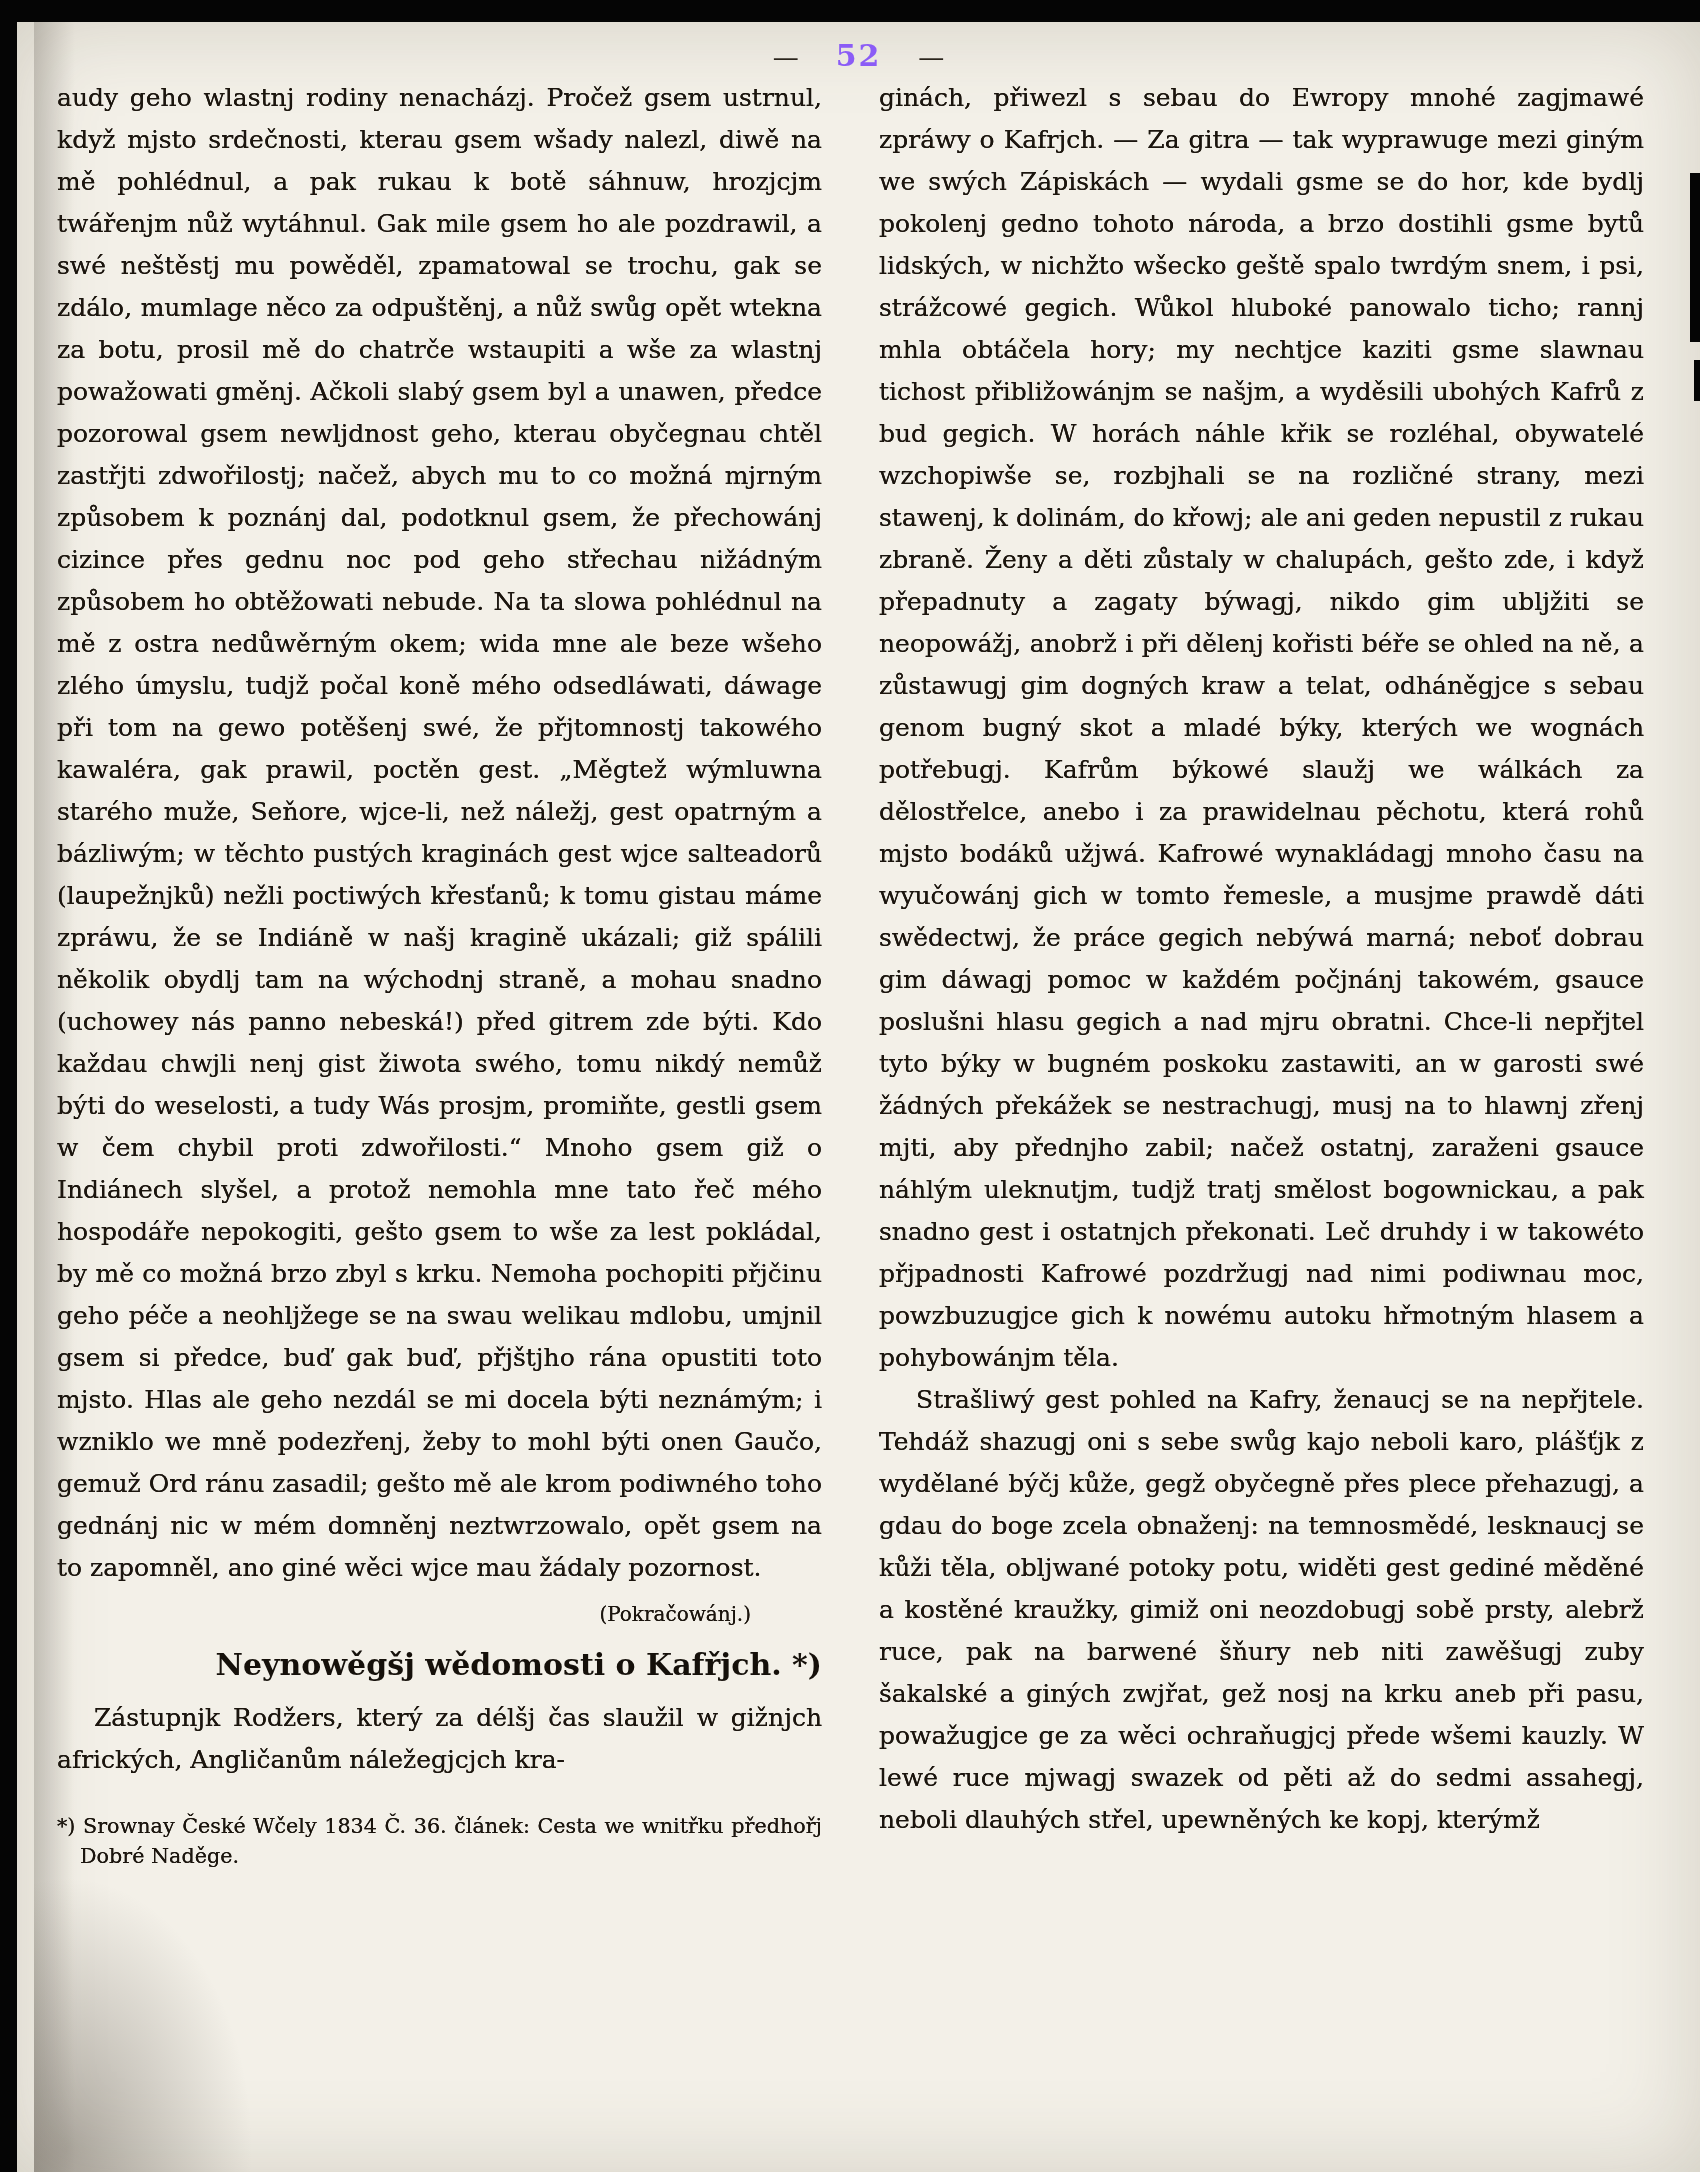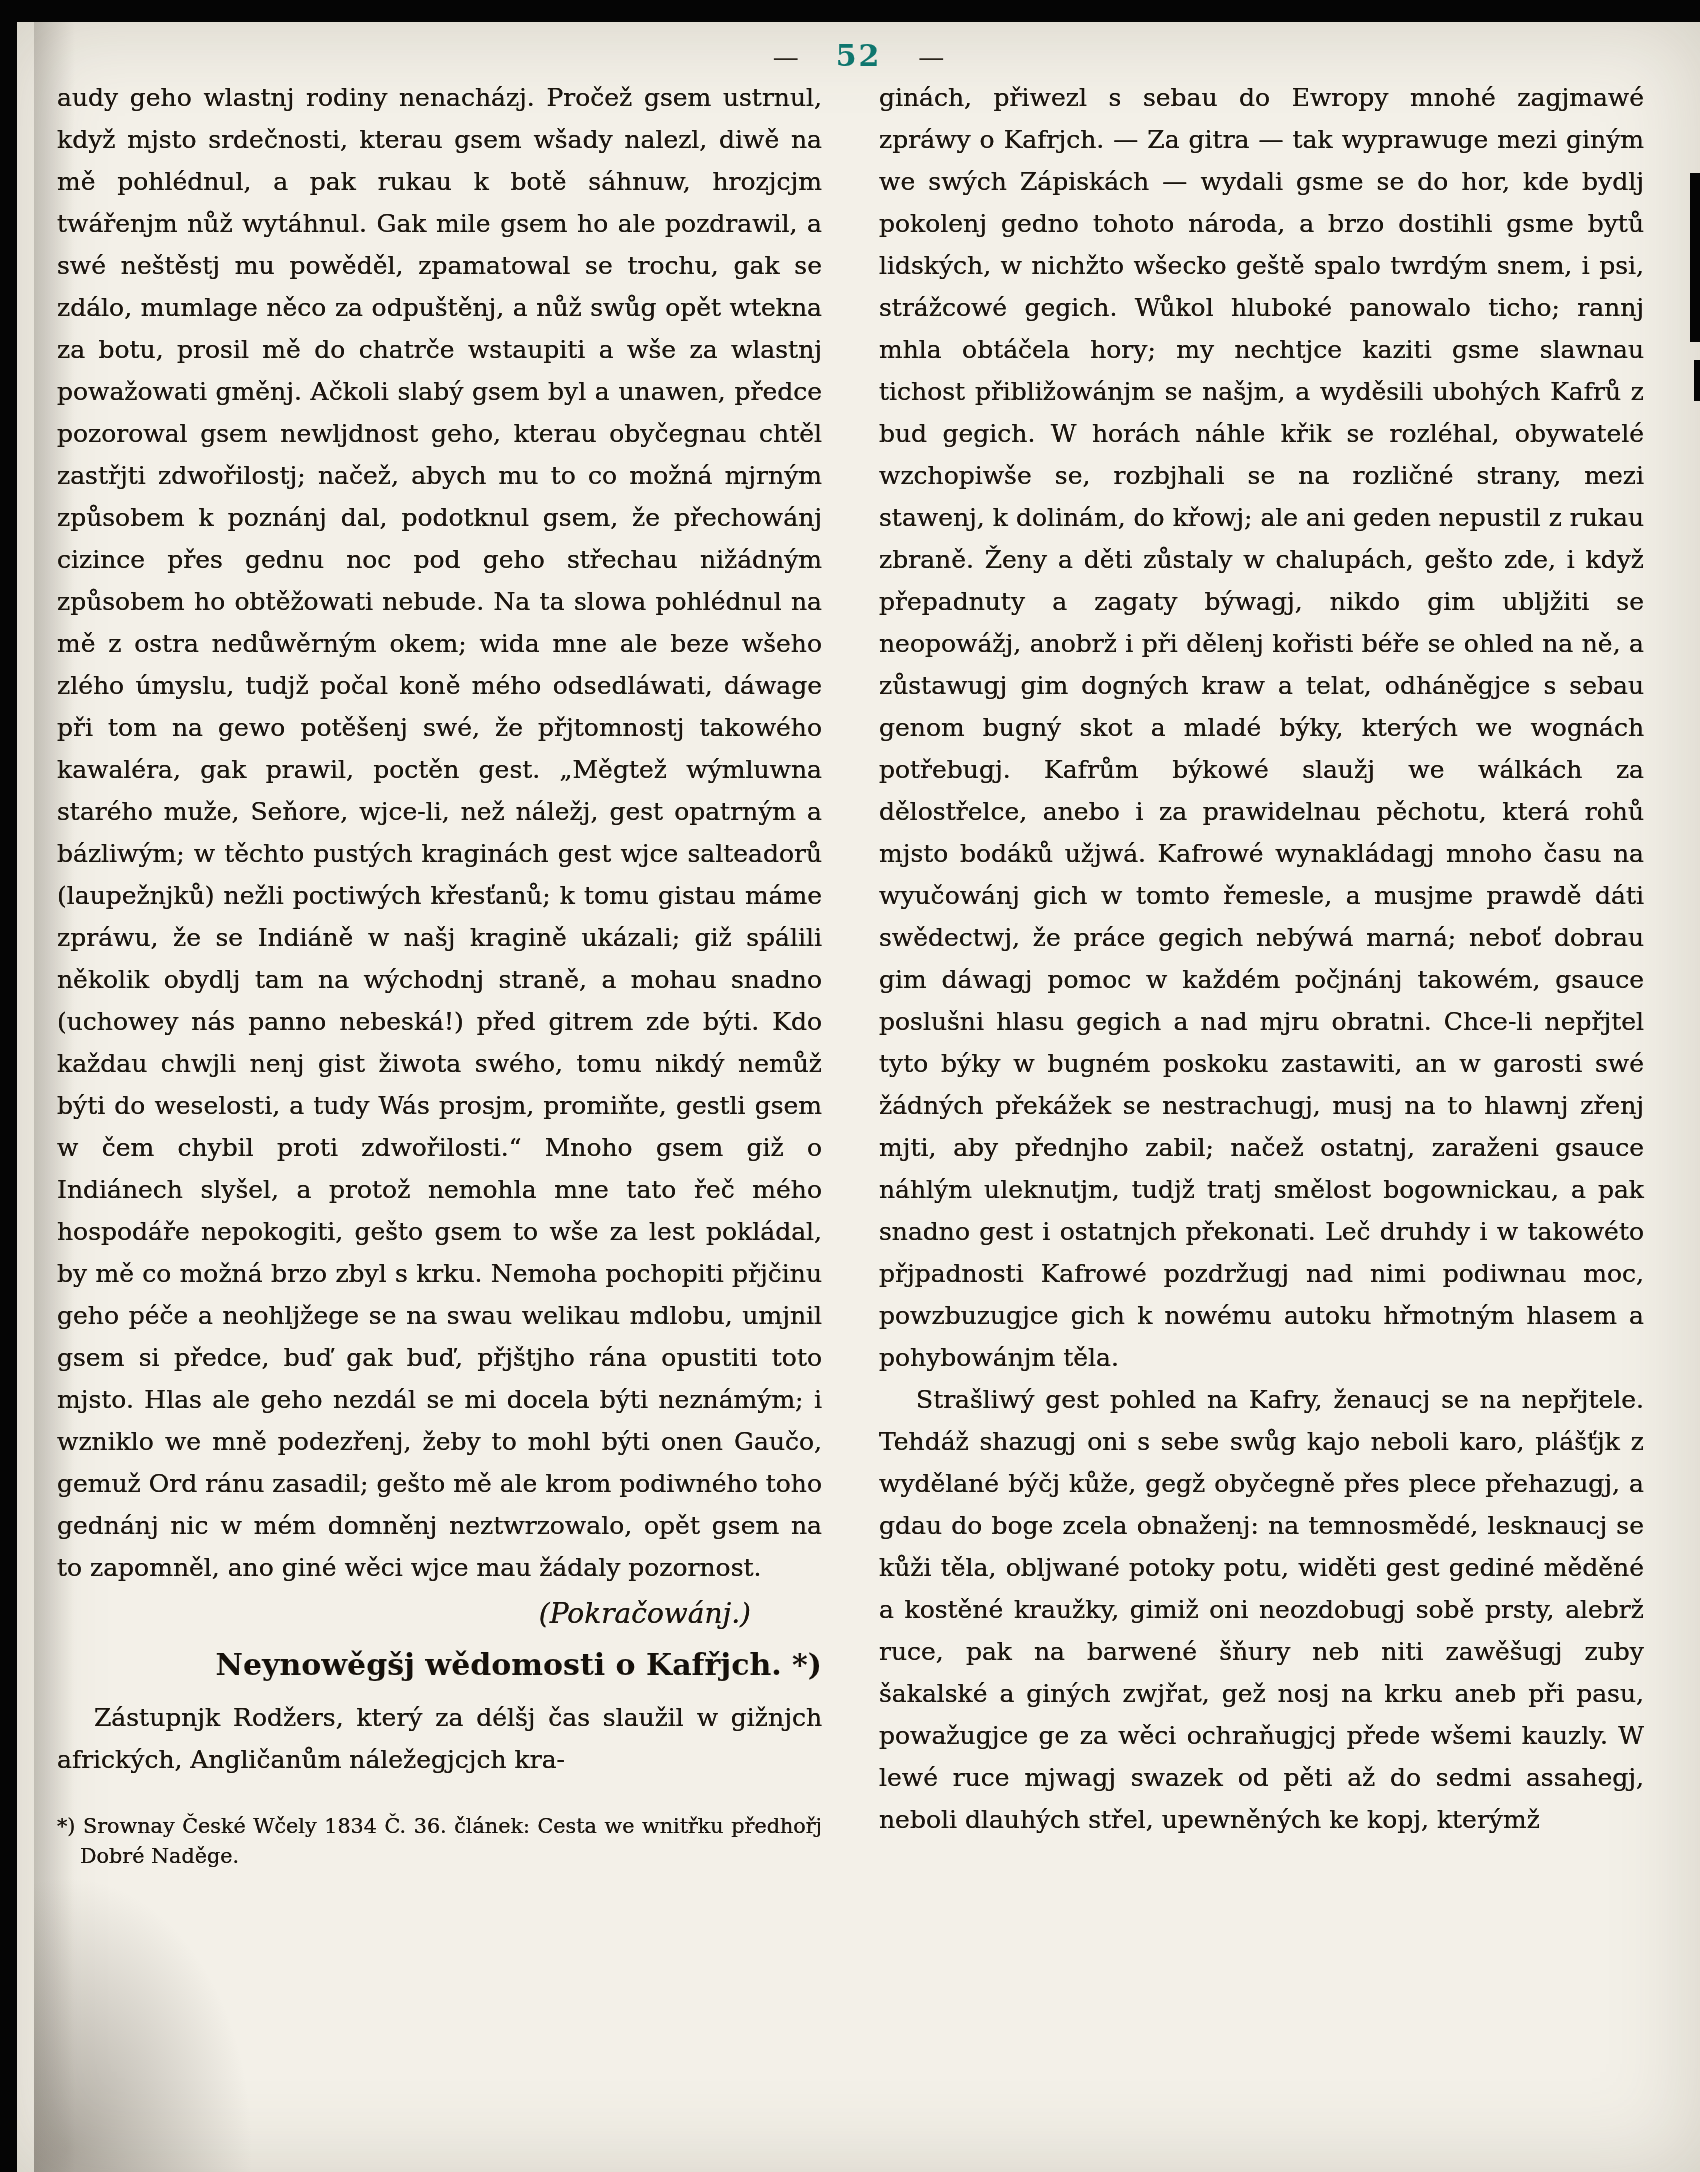--- a/index.html
+++ b/index.html
@@ -50,44 +50,43 @@
     box-sizing: border-box;
   }
   .page-header .dash {
     font-size: 26px;
     color: #2a241c;
   }
   .page-header .pagenum {
     font-size: 30px;
     font-weight: bold;
     letter-spacing: 1.9px;
-    color: #0f766e;
+    color: #8b5cf6;
   }
   .columns {
     display: flex;
     gap: 57px;
     padding: 9px 56px 0 40px;
   }
   .col { flex: 1; min-width: 0; }
   .body-text {
     margin: 0;
     font-size: 25px;
     line-height: 42px;
     text-align: justify;
     text-shadow: 0 0 0.4px currentColor;
   }
   .indent { text-indent: 37px; }
   .continuation {
     margin: 7.7px 0 15.5px;
     padding-right: 71px;
     text-align: right;
-    font-size: 28px;
+    font-size: 20px;
     line-height: 34px;
     text-shadow: 0 0 0.3px currentColor;
-    font-style: italic;
   }
   .article-heading {
     margin: 10.3px 0 14px;
     text-align: right;
     font-size: 30px;
     line-height: 37px;
     font-weight: bold;
     color: #15100a;
   }
   .footnote {

